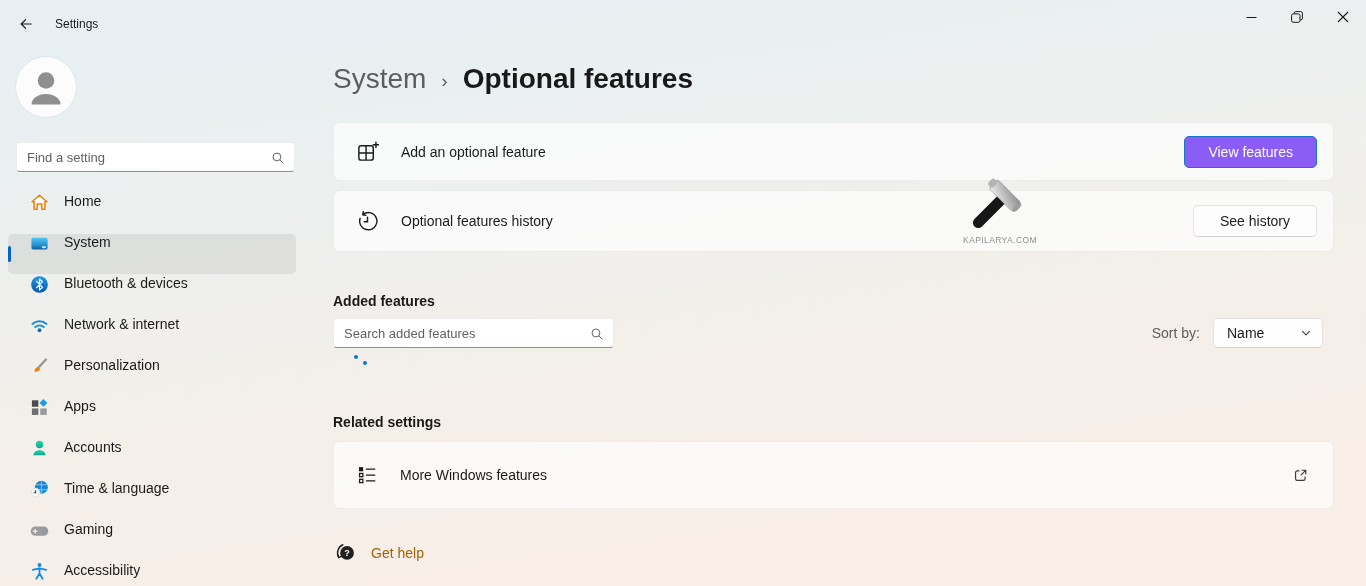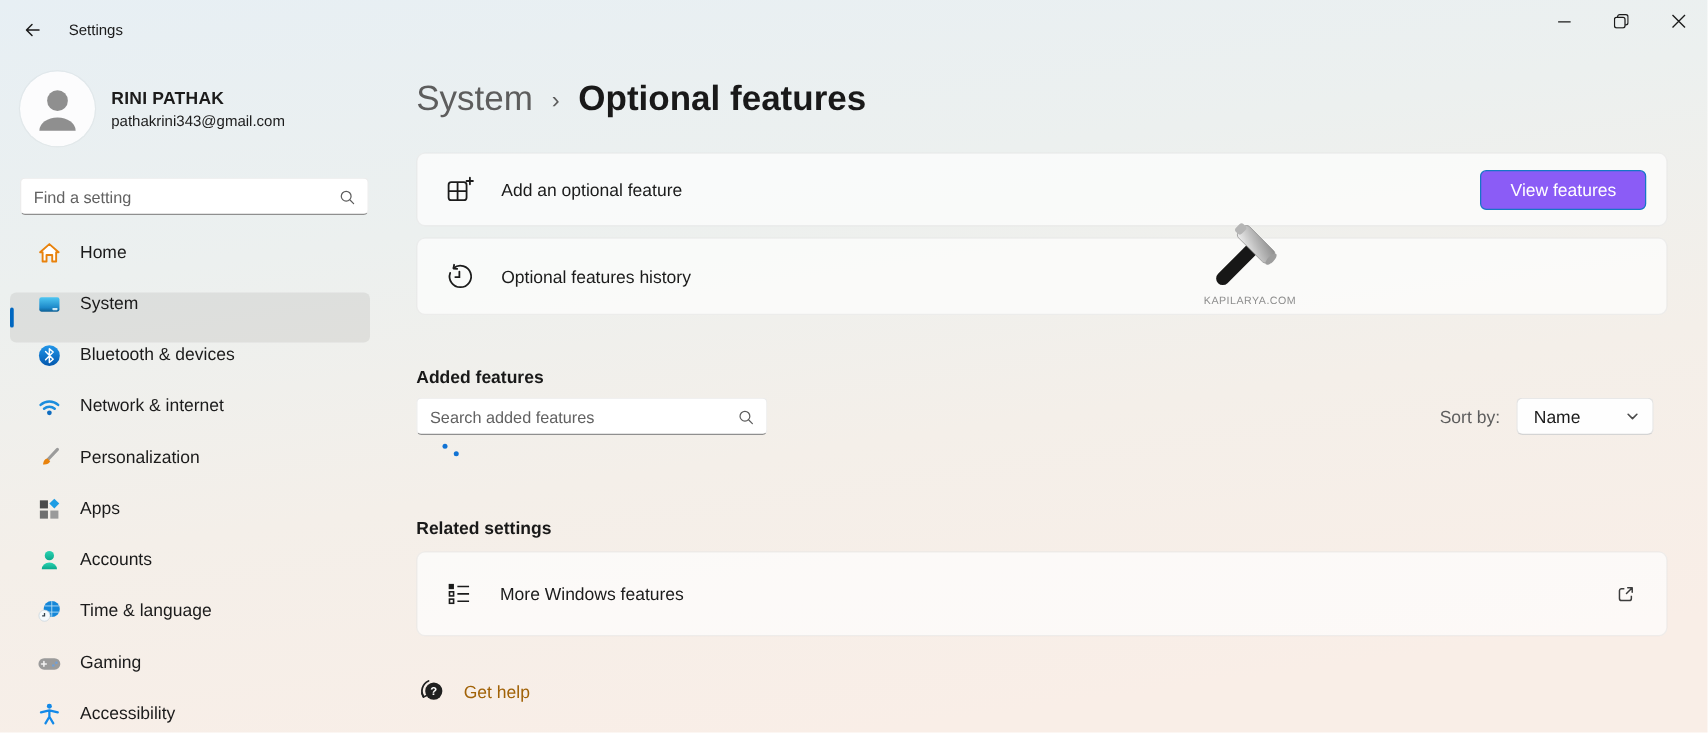--- a/index.html
+++ b/index.html
@@ -129,24 +129,20 @@
 
 <div class="sidebar">
   <div class="profile">
     <div class="avatar">
       <svg width="60" height="60" viewBox="0 0 60 60">
           <circle cx="30" cy="30" r="30" fill="#fcfcfd"></circle>
           <circle cx="30" cy="23.5" r="8.3" fill="#8f8f8f"></circle>
           <path d="M15.5 47.5 a14.5 10.5 0 0 1 29 0 z" fill="#8f8f8f"></path>
         </svg>
     </div>
-    <div>
-      <div class="profile-name">RINI PATHAK</div>
-      <div class="profile-email">pathakrini343@gmail.com</div>
-    </div>
   </div>
 
   <div class="search-box sidebar-search">
     <input type="text" placeholder="Find a setting" style="">
     <span class="mag">
       <svg width="14" height="14" viewBox="0 0 20 20">
           <circle cx="8.5" cy="8.5" r="5.6" fill="none" stroke="#5d5d5d" stroke-width="1.4"></circle>
           <line x1="12.9" y1="12.9" x2="17" y2="17" stroke="#5d5d5d" stroke-width="1.4" stroke-linecap="round"></line>
         </svg>
     </span>
@@ -293,20 +289,21 @@
 
   <div class="card card-row2">
     <span class="card-icon">
       <svg width="23" height="23" viewBox="0 0 24 24" fill="none" stroke="#1b1b1b" stroke-width="1.5">
           <path d="M7.2 4.6 a9 9 0 1 1 -2.9 4.1" stroke-linecap="round"></path>
           <path d="M7.6 1.9 L7.1 5 L10.2 5.4" stroke-linecap="round" stroke-linejoin="round"></path>
           <path d="M12 7.6 V12.2 H8.6" stroke-linecap="round"></path>
         </svg>
     </span>
     <span class="card-label">Optional features history</span>
+    <button class="btn btn-secondary card-action">See history</button>
   </div>
 
   <div class="watermark">
     <span>
       <svg width="72" height="58" viewBox="0 0 72 60">
         <defs>
             <linearGradient id="g-metal" x1="0" y1="0" x2="1" y2="1">
               <stop offset="0" stop-color="#f1f1f1"></stop>
               <stop offset="0.5" stop-color="#bcbcbc"></stop>
               <stop offset="1" stop-color="#8b8b8b"></stop>

